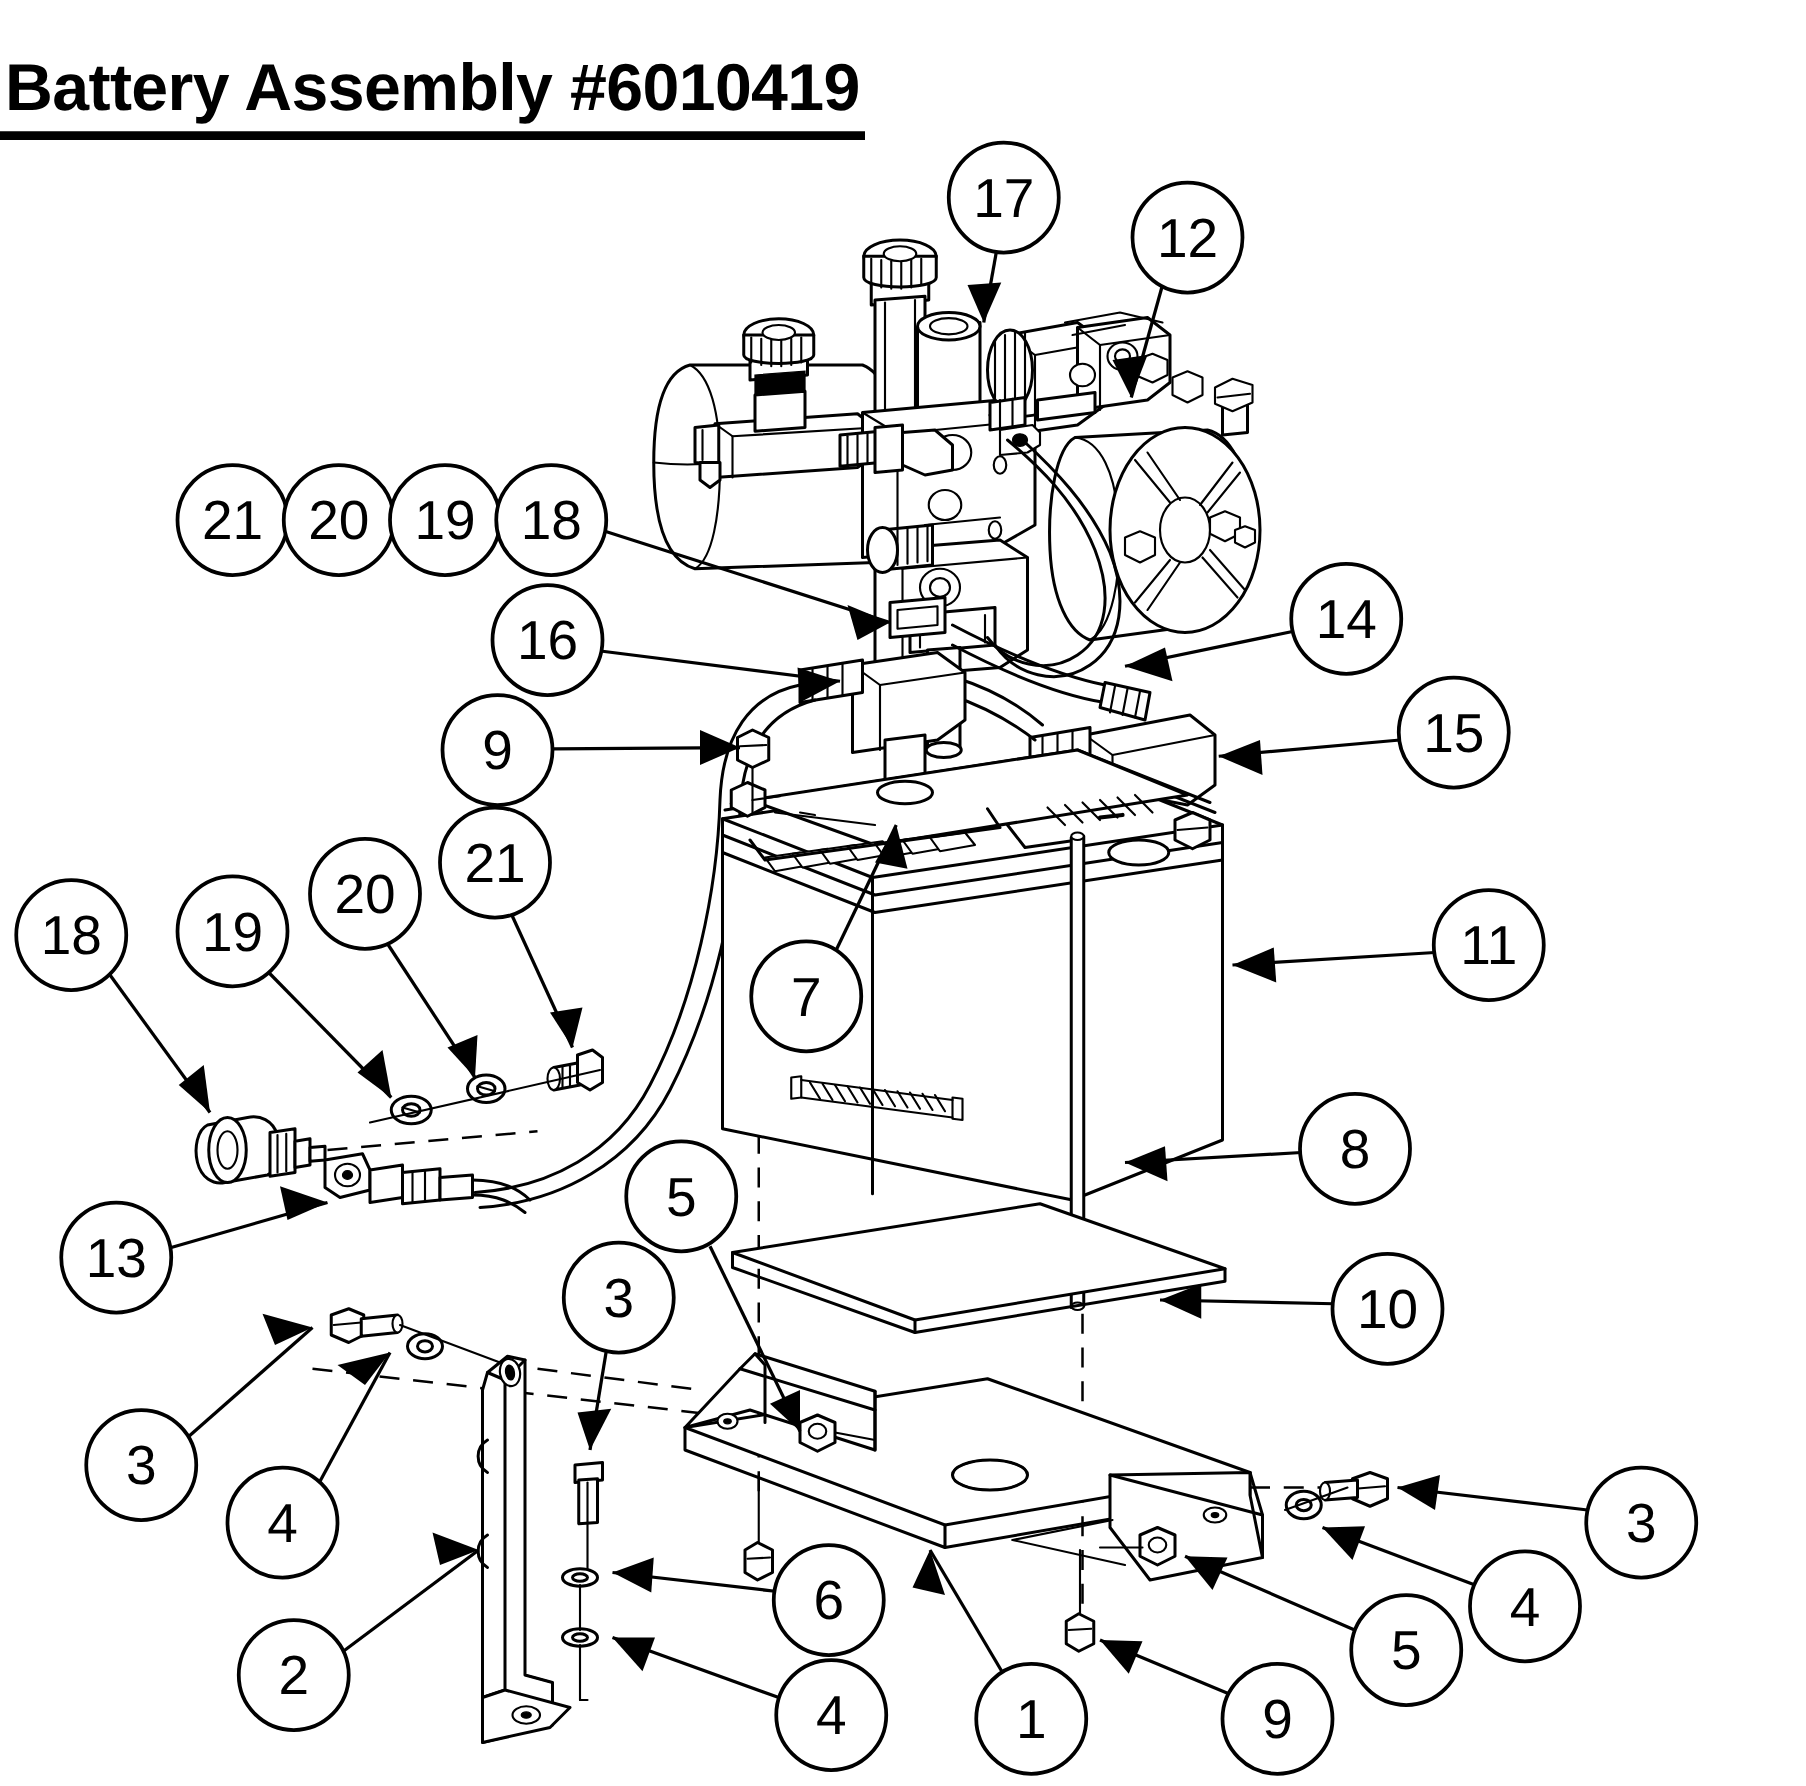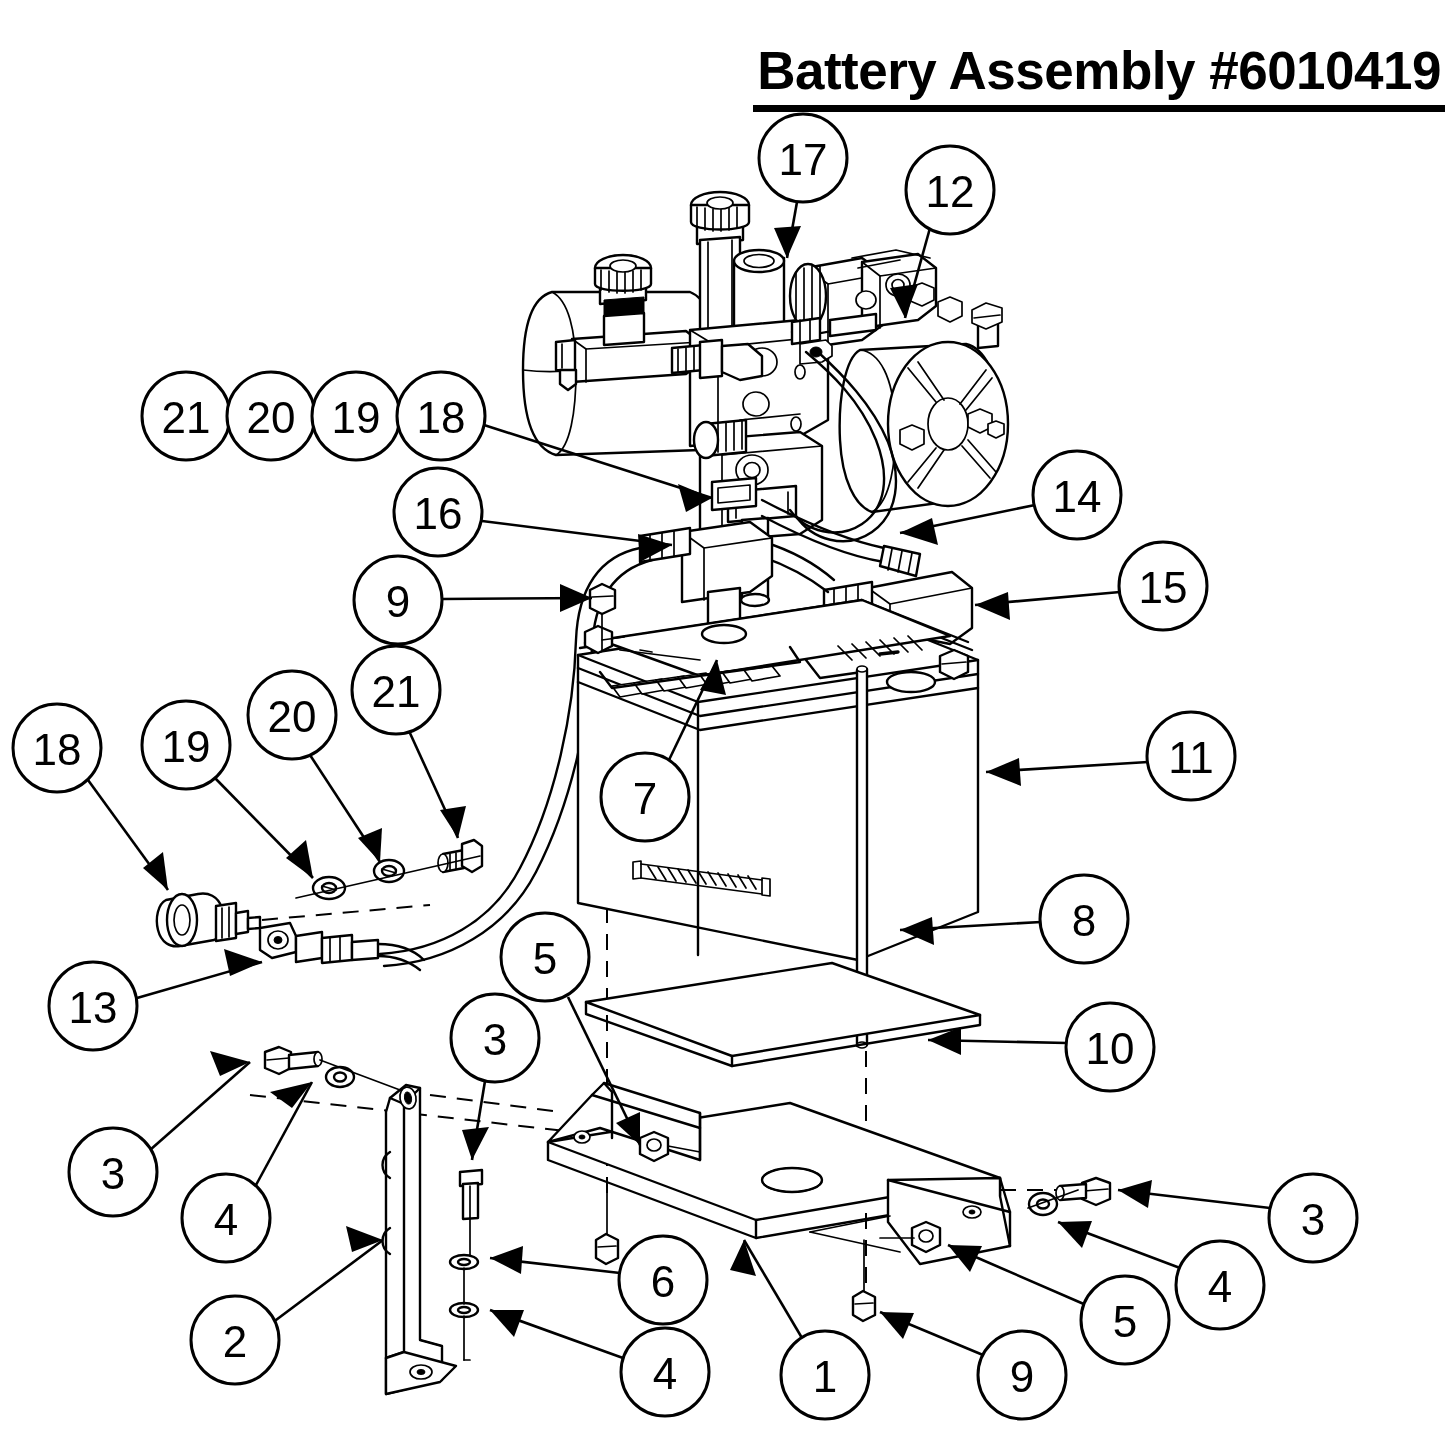--- a/index.html
+++ b/index.html
@@ -12,21 +12,21 @@
   .lnH{fill:none;stroke:#000;stroke-width:3.4;stroke-linecap:round;stroke-linejoin:round;}
   .fillW{fill:#ffffff;stroke:#000;stroke-width:2.4;stroke-linejoin:round;}
   .fillWT{fill:#ffffff;stroke:#000;stroke-width:1.7;stroke-linejoin:round;}
   .fillK{fill:#000000;stroke:#000;stroke-width:1;}
   .dash{fill:none;stroke:#000;stroke-width:2;stroke-dasharray:16 11;stroke-linecap:butt;}
   .lead{fill:none;stroke:#000;stroke-width:2.6;stroke-linecap:butt;}
   .arw{fill:#000;stroke:none;}
   .bal{fill:#ffffff;stroke:#000;stroke-width:3;}
   .balTxt{font-family:"Liberation Sans",sans-serif;font-size:44px;font-weight:400;
           fill:#000;text-anchor:middle;dominant-baseline:central;}
-  #title{position:absolute;left:0;top:40px;width:1445px;text-align:right;
+  #title{position:absolute;left:0;top:40px;width:1445px;text-align:left;
          font-size:53px;font-weight:bold;color:#000;letter-spacing:-0.5px;
          font-family:"Liberation Sans",sans-serif;}
   #title span{border-bottom:7px solid #000;padding:0 4px 4px 4px;display:inline-block;}
 </style>
 </head>
 <body>
 
 <div id="stage">
 
   <div id="title">

